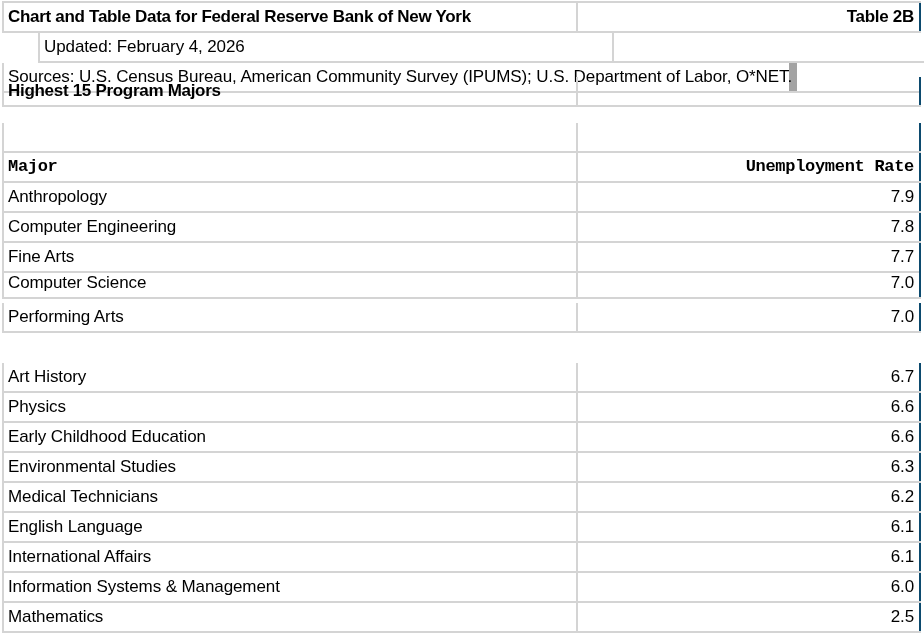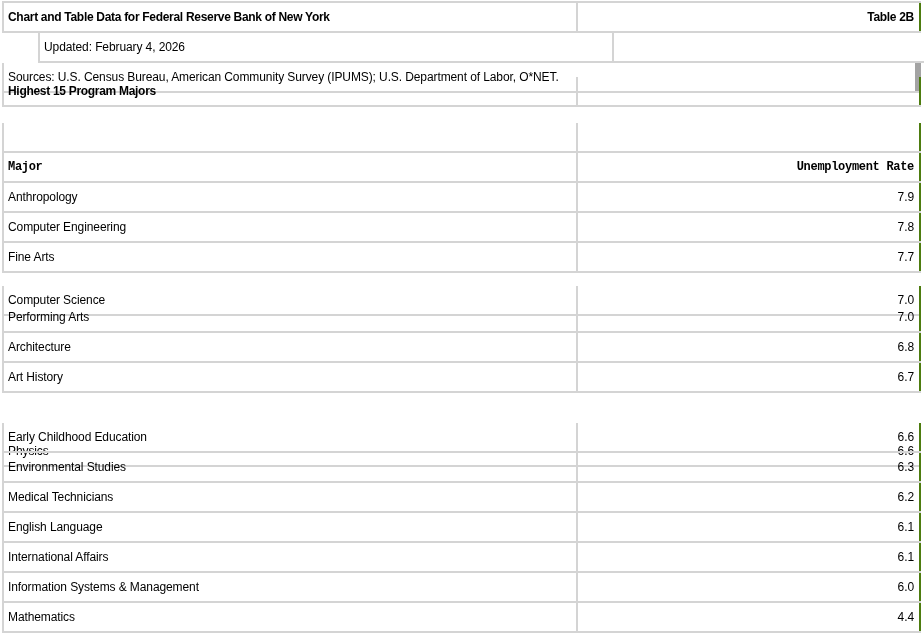--- a/index.html
+++ b/index.html
@@ -28,44 +28,44 @@
       width: 919px;
       height: 30px;
       border-bottom: 2px solid #d4d4d4;
       box-sizing: border-box;
     }
     .cell {
       position: absolute;
       top: 0;
       height: 28px;
       line-height: 28px;
-      font-size: 12px;
+      font-size: 17px;
       white-space: nowrap;
       box-sizing: border-box;
     }
     .cell.a {
       left: 0;
       width: 574px;
       padding-left: 4px;
       border-left: 2px solid #d4d4d4;
     }
     .cell.b {
       left: 574px;
       width: 345px;
       padding-right: 5px;
       text-align: right;
       border-left: 2px solid #d4d4d4;
-      border-right: 2px solid #4d7c0f;
+      border-right: 2px solid #0c4a6e;
     }
     .cell.span {
       left: 0;
-      width: 919px;
+      width: 795px;
       padding-left: 4px;
       border-left: 2px solid #d4d4d4;
-      border-right: 6px solid #a3a3a3;
+      border-right: 8px solid #a3a3a3;
       overflow: visible;
     }
     .bold {
       font-weight: bold;
       letter-spacing: -0.3px;
     }
     .topline {
       position: absolute;
       left: 2px;
       top: 1px;
@@ -117,37 +117,33 @@
     <div class="cell b txt">7.9</div>
   </div>
   <div class="row" style="top:213px;padding-left:7px;">
     <div class="cell a txt">Computer Engineering</div>
     <div class="cell b txt">7.8</div>
   </div>
   <div class="row" style="top:243px;">
     <div class="cell a txt">Fine Arts</div>
     <div class="cell b txt">7.7</div>
   </div>
-  <div class="row" style="top:286px;padding-left:28px;">
+  <div class="row" style="top:269px;padding-left:28px;">
     <div class="cell a txt">Computer Science</div>
     <div class="cell b txt">7.0</div>
   </div>
   <div class="row" style="top:303px;">
     <div class="cell a txt">Performing Arts</div>
     <div class="cell b txt">7.0</div>
   </div>
-  <div class="row" style="top:333px;">
-    <div class="cell a txt">Architecture</div>
-    <div class="cell b txt">6.8</div>
-  </div>
   <div class="row" style="top:363px;">
     <div class="cell a txt">Art History</div>
     <div class="cell b txt">6.7</div>
   </div>
-  <div class="row" style="top:393px;margin-top:44px;">
+  <div class="row" style="top:393px;">
     <div class="cell a txt">Physics</div>
     <div class="cell b txt">6.6</div>
   </div>
   <div class="row" style="top:423px;">
     <div class="cell a txt">Early Childhood Education</div>
     <div class="cell b txt">6.6</div>
   </div>
   <div class="row" style="top:453px;">
     <div class="cell a txt">Environmental Studies</div>
     <div class="cell b txt">6.3</div>
@@ -163,15 +159,15 @@
   <div class="row" style="top:543px;">
     <div class="cell a txt">International Affairs</div>
     <div class="cell b txt">6.1</div>
   </div>
   <div class="row" style="top:573px;">
     <div class="cell a txt">Information Systems &amp; Management</div>
     <div class="cell b txt">6.0</div>
   </div>
   <div class="row" style="top:603px;">
     <div class="cell a txt">Mathematics</div>
-    <div class="cell b txt">4.4</div>
+    <div class="cell b txt">2.5</div>
   </div>
 </div>
 
 </body></html>

